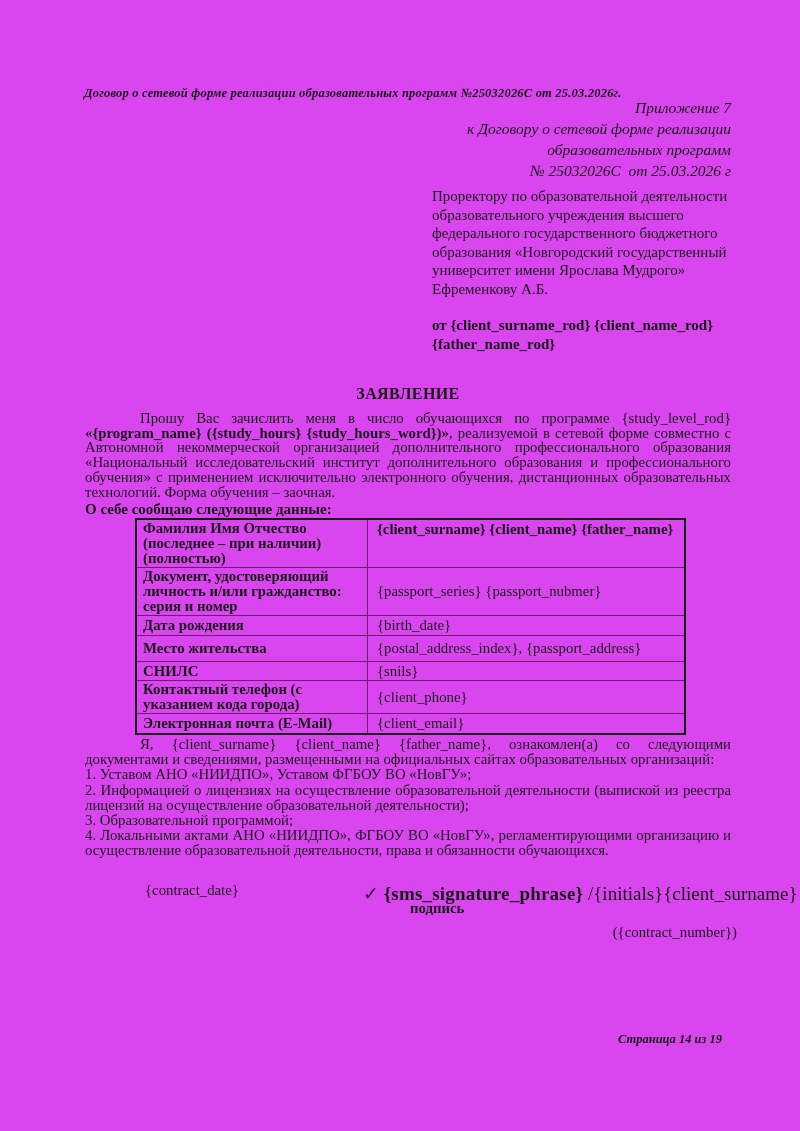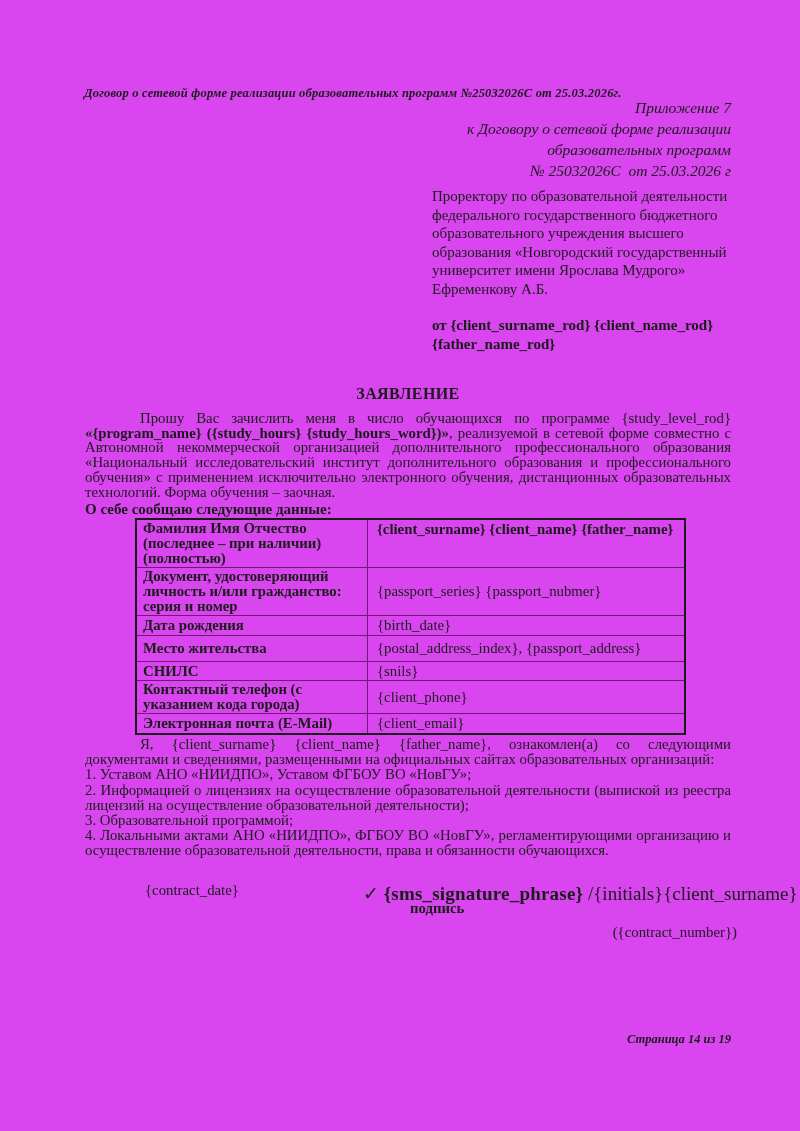--- a/index.html
+++ b/index.html
@@ -73,42 +73,42 @@
   .sig-area { left: 85px; top: 882px; width: 680px; height: 50px; }
   .sig-date { position: absolute; left: 60px; top: 0; font-size: 14.8px; }
   .sig-line { position: absolute; left: 278px; top: 0; font-size: 19px; white-space: pre; }
   .sig-line b { letter-spacing: 0.2px; }
   .sig-caption { position: absolute; left: 325px; top: 18px; font-weight: bold; font-size: 14.8px; }
   .contract-num {
     left: 85px; top: 924px; width: 652px;
     text-align: right; font-size: 14.8px;
   }
   .footer {
-    left: 85px; top: 1032px; width: 646px;
+    left: 76px; top: 1032px; width: 646px;
     text-align: right; font-style: italic; font-weight: bold; font-size: 12.5px;
   }
 </style>
 </head>
 <body>
 
 <div class="page">
 
   <div class="abs header-ref">Договор о сетевой форме реализации образовательных программ №25032026С от 25.03.2026г.</div>
 
   <div class="abs appendix">
     <div class="pre">Приложение 7</div>
     <div class="pre">к Договору о сетевой форме реализации</div>
     <div class="pre">образовательных программ</div>
     <div class="pre">№ 25032026С  от 25.03.2026 г</div>
   </div>
 
   <div class="abs addressee">
     <div class="pre">Проректору по образовательной деятельности</div>
+    <div class="pre">образовательного учреждения высшего</div>
     <div class="pre">федерального государственного бюджетного</div>
-    <div class="pre">образовательного учреждения высшего</div>
     <div class="pre">образования «Новгородский государственный</div>
     <div class="pre">университет имени Ярослава Мудрого»</div>
     <div class="pre">Ефременкову А.Б.</div>
   </div>
 
   <div class="abs from-block">
     <div class="pre">от {client_surname_rod} {client_name_rod}</div>
     <div class="pre">{father_name_rod}</div>
   </div>
 

